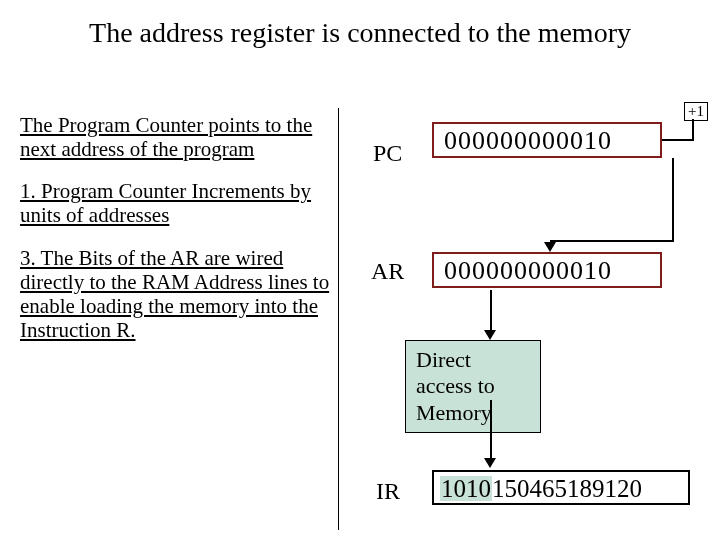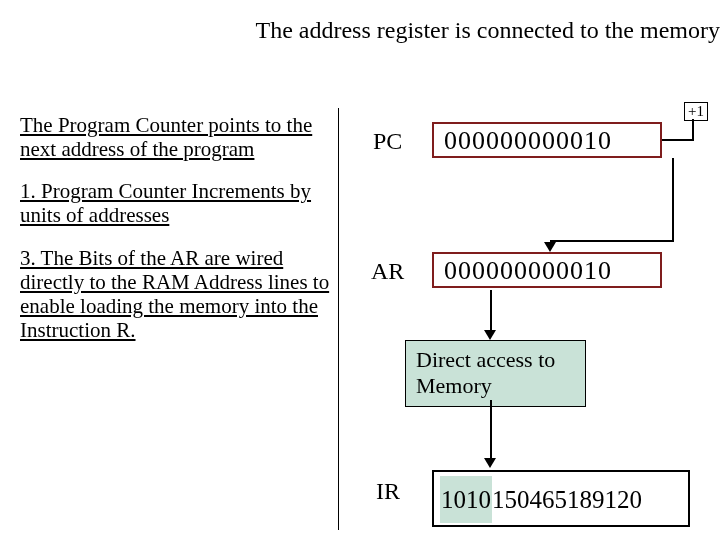--- a/index.html
+++ b/index.html
@@ -1,53 +1,53 @@
 <!DOCTYPE html>
 <html><head>
 <meta charset="utf-8">
 <style>
   * { box-sizing: border-box; margin: 0; padding: 0; }
   html, body { width: 720px; height: 540px; font-family: "Times New Roman", Times, serif; position: relative; background: #fff; color: #000; }
-  .title { position: absolute; top: 16px; left: 0; right: 0; text-align: right; font-size: 24px; line-height: 1.2; }
+  .title { position: absolute; top: 16px; left: 0; right: 0; text-align: center; font-size: 28px; line-height: 1.2; }
   .left-col { position: absolute; left: 20px; top: 113px; width: 316px; font-size: 21px; line-height: 1.15; text-decoration: underline; }
   .left-col p { margin-bottom: 18px; }
   .left-col .step1 { margin-top: 8px; }
   .divider { position: absolute; left: 338px; top: 108px; width: 1px; height: 422px; background: #000; }
   .reg-label { position: absolute; font-size: 24px; }
   .reg-box { position: absolute; border: 2px solid #7f1d1d; font-size: 26px; letter-spacing: 1px; padding: 4px 10px 2px 10px; line-height: 1; }
   .plus1 { position: absolute; border: 1px solid #000; font-size: 15px; padding: 1px 3px; line-height: 1; top: 102px; left: 684px; }
   .mem-box { position: absolute; border: 1px solid #000; background: #c9e2d7; font-size: 22px; padding: 6px 10px; line-height: 1.2; }
   .ir-box { position: absolute; border: 2px solid #000; font-size: 25px; line-height: 1; padding: 4px 6px 2px 6px; }
-  .ir-inner1 { display: inline-block; background: #c9e2d7; padding: 11px 1px; }
+  .ir-inner1 { display: inline-block; background: #c9e2d7; padding: 0 1px; }
   .conn { position: absolute; background: #000; }
   .arrowhead { position: absolute; width: 0; height: 0; }
   .arrowhead.down { border-left: 6px solid transparent; border-right: 6px solid transparent; border-top: 10px solid #000; }
 </style>
 </head>
 <body>
 
 <div class="title">The address register is connected to the memory</div>
 
 <div class="left-col">
   <p>The Program Counter points to the next address of the program</p>
   <p class="step1">1.  Program Counter Increments by units of addresses</p>
   <p>3. The Bits of the AR are wired directly to the RAM Address lines to enable loading the memory into the Instruction R.</p>
 </div>
 
 <div class="divider"></div>
 
 <div class="plus1">+1</div>
 
-<div class="reg-label" style="top:128px; left:373px;">PC</div>
+<div class="reg-label" style="top:140px; left:373px;">PC</div>
 <div class="reg-box" style="top:122px; left:432px; width:230px;">000000000010</div>
 
 <div class="reg-label" style="top:258px; left:371px;">AR</div>
 <div class="reg-box" style="top:252px; left:432px; width:230px;">000000000010</div>
 
-<div class="mem-box" style="top:340px; left:405px; width:181px;">Direct access to Memory</div>
+<div class="mem-box" style="top:340px; left:405px; width:136px;">Direct access to Memory</div>
 
 <div class="reg-label" style="top:478px; left:376px;">IR</div>
 <div class="ir-box" style="top:470px; left:432px; width:258px;">
   <span class="ir-inner1">1010</span><span>150465189120</span>
 </div>
 
 <div class="conn" style="top:139px; left:662px; width:32px; height:2px;"></div>
 <div class="conn" style="top:119px; left:692px; width:2px; height:22px;"></div>
 
 <div class="conn" style="top:158px; left:672px; width:2px; height:84px;"></div>

